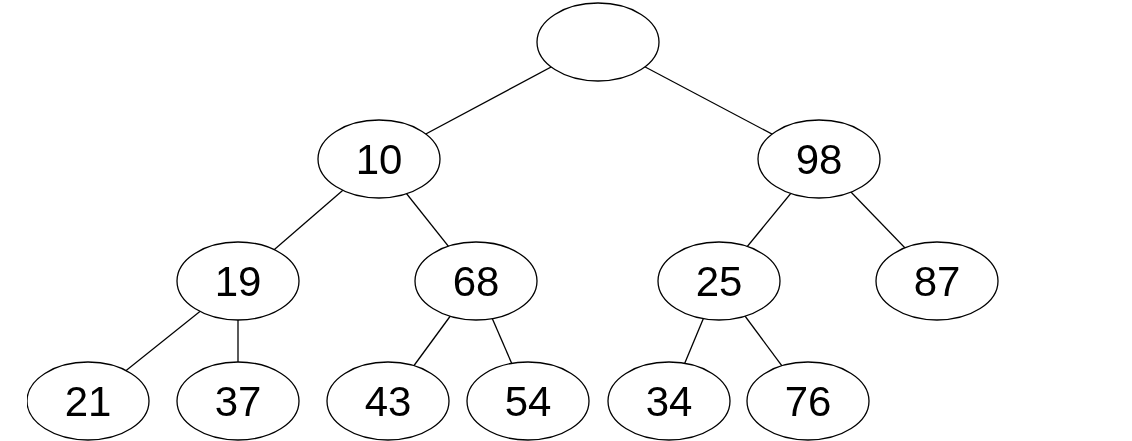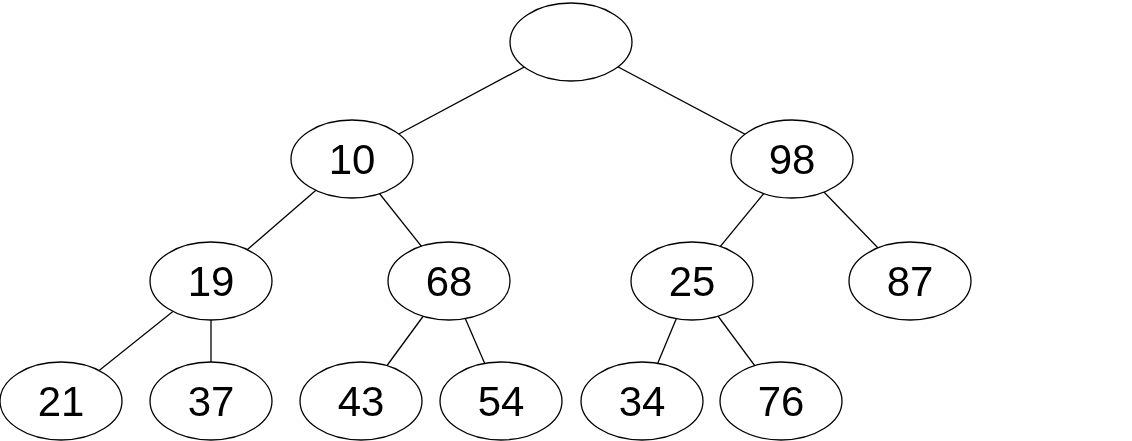--- a/index.html
+++ b/index.html
@@ -6,20 +6,21 @@
     margin: 0;
     padding: 0;
     background: #ffffff;
   }
   .canvas {
     position: relative;
     width: 1088px;
     height: 441px;
     background: #ffffff;
     overflow: hidden;
+    padding-left: 27px;
   }
   svg text {
     font-family: "Liberation Sans", sans-serif;
   }
 </style>
 </head>
 <body>
 
 <div class="canvas">
   <svg id="tree-svg" width="1132" height="441" viewBox="0 0 1132 441" xmlns="http://www.w3.org/2000/svg">

